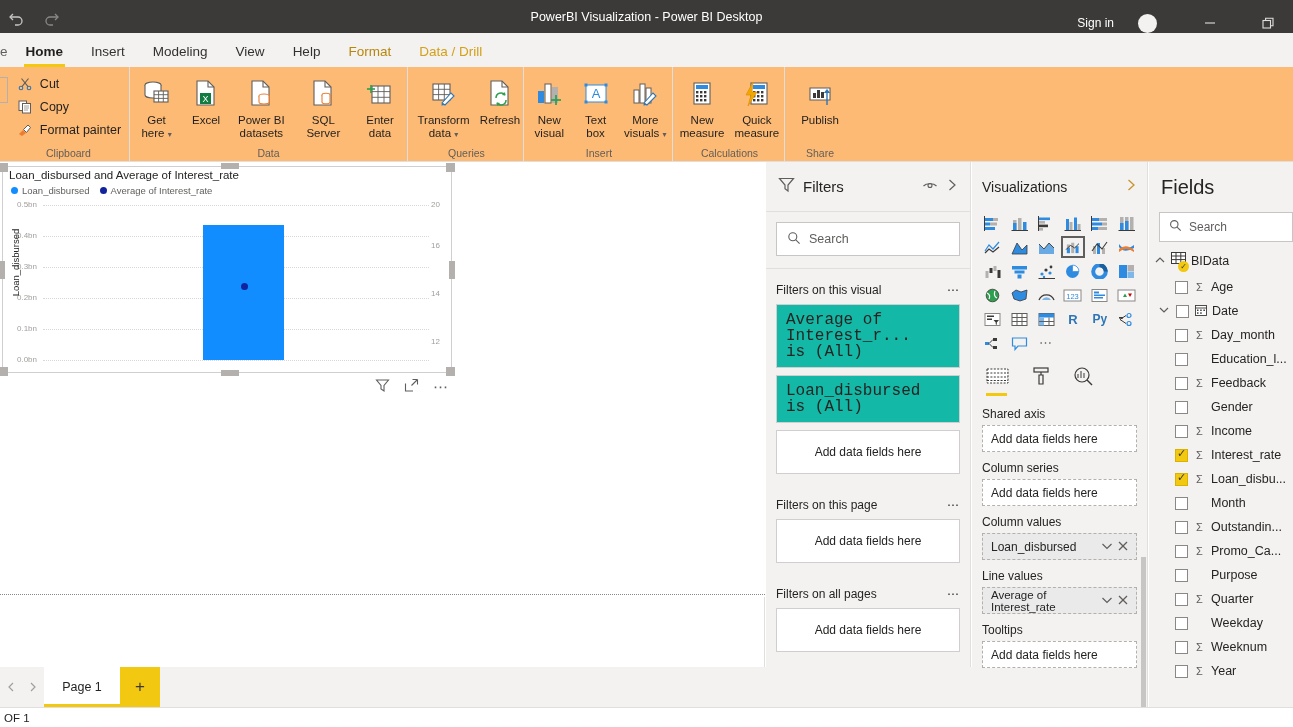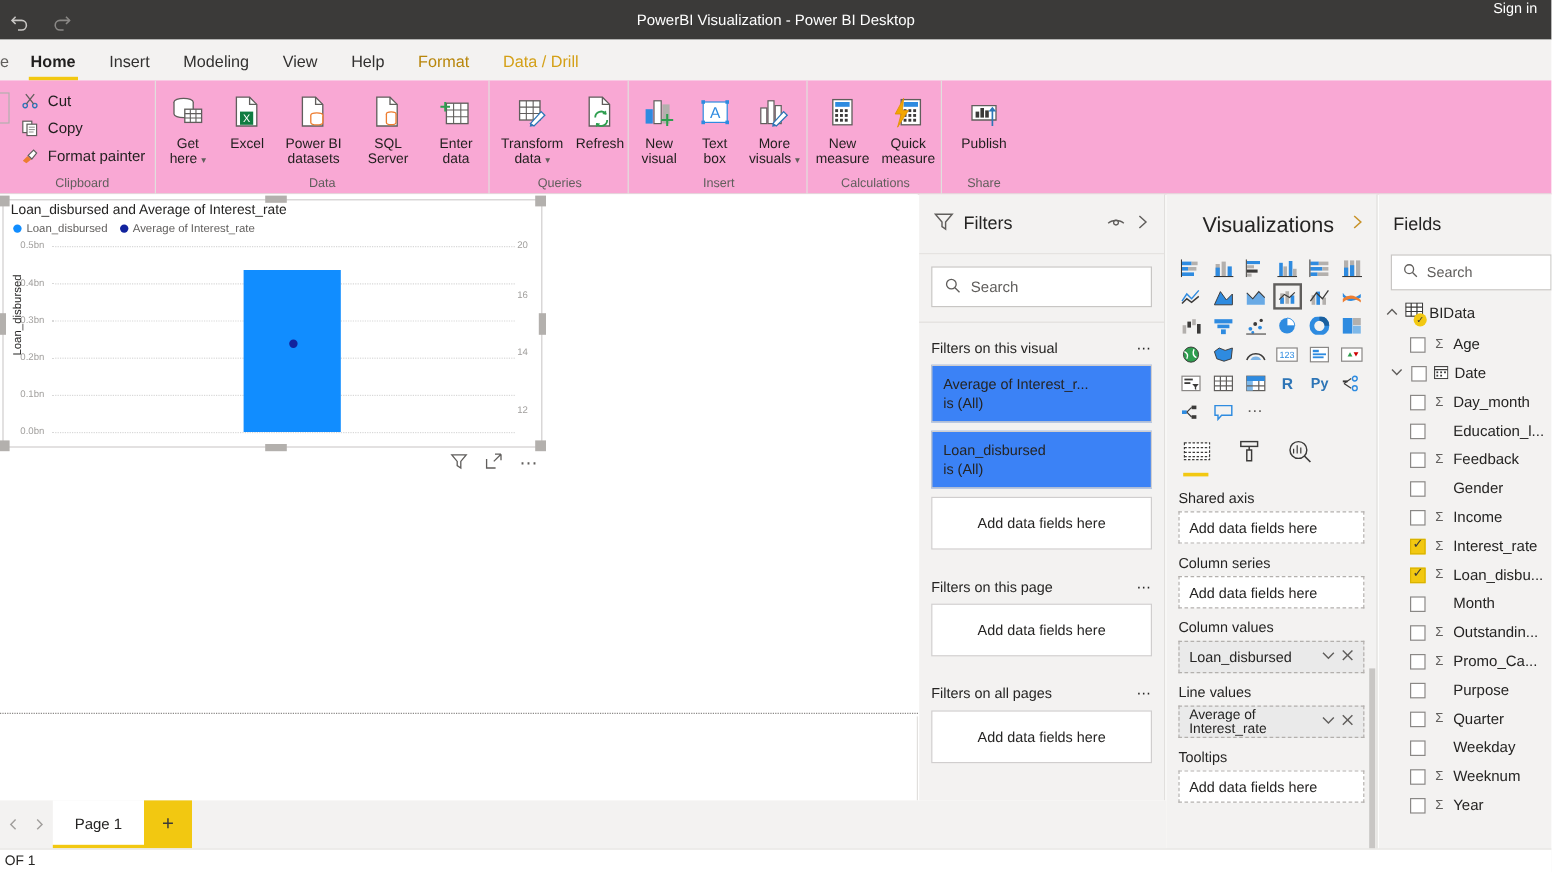--- a/index.html
+++ b/index.html
@@ -20,21 +20,21 @@
     width: 34px; height: 33px; display: flex; align-items: center; justify-content: center;
     color: #c8c6c4; font-size: 17px;
   }
   .tb-redo { color: #8a8886; }
   .tb-title {
     position: absolute; left: 0; width: 1293px; text-align: center;
     font-size: 12.5px; color: #ffffff; pointer-events: none;
   }
   .tb-right {
     position: absolute; right: 0; top: 0; height: 46px;
-    display: flex; align-items: center; gap: 16px; padding-right: 4px; flex-direction: column;
+    display: flex; align-items: center; gap: 16px; padding-right: 4px;
   }
   .tb-signin { font-size: 12px; color: #ffffff; padding: 0 8px; }
   .tb-avatar { width: 19px; height: 19px; border-radius: 50%; background: #f3f2f1; margin-right: 16px; }
   .tb-btn {
     width: 42px; height: 33px; display: flex; align-items: center; justify-content: center;
     color: #e1dfdd; font-size: 13px;
   }
 
   
   .ribbon-tabs {
@@ -51,21 +51,21 @@
   .rt.active:after {
     content: ''; position: absolute; left: 12px; right: 12px; bottom: 0px;
     height: 3px; background: #f2c811;
   }
   .rt.ctx { color: #b8860b; }
   .rt.ctx2 { color: #d4a017; }
 
   
   .ribbon {
     position: absolute; top: 67px; left: 0; width: 1293px; height: 95px;
-    background: #f9a8d4; border-bottom: 1px solid #e1dfdd;
+    background: #fdba74; border-bottom: 1px solid #e1dfdd;
   }
   .rgroup {
     position: absolute; top: 0; height: 95px;
     display: flex; flex-direction: column; align-items: center;
     border-right: 1px solid #e1dfdd;
   }
   .rgroup.nb { border-right: none; }
   .rgroup-items { flex: 1; display: flex; align-items: flex-start; padding-top: 4px; }
   .rgroup-label {
     font-size: 10.5px; color: #605e5c; height: 16px; line-height: 14px; width: 100%; text-align: center;
@@ -151,39 +151,39 @@
     height: 34px; border: 1px solid #c8c6c4; background: #ffffff;
     display: flex; align-items: center; gap: 8px; padding: 0 10px;
     font-size: 12.5px; color: #605e5c;
   }
   .fl-sec { padding: 14px 10px 0 10px; }
   .fl-sec-hd {
     display: flex; align-items: center; justify-content: space-between;
     font-size: 12px; color: #252423; margin-bottom: 7px;
   }
   .fl-card {
-    border: 1px solid #d0cece; background: #3b82f6; padding: 7px 9px;
-    margin-bottom: 7px; font-size: 12px; color: #252423; line-height: 16px;
+    border: 1px solid #d0cece; background: #14b8a6; padding: 7px 9px;
+    margin-bottom: 7px; font-size: 16px; color: #252423; line-height: 16px; font-family: Liberation Mono, monospace;
   }
   .fl-drop {
     border: 1px solid #d0cece; background: #ffffff; height: 44px;
     display: flex; align-items: center; justify-content: center;
     font-size: 12px; color: #252423; margin-bottom: 7px;
   }
 
   
   .viz {
     position: absolute; top: 162px; left: 972px; width: 176px; height: 727px;
     background: #f3f2f1; border-right: 1px solid #e1dfdd;
   }
   .viz-head {
     height: 50px; display: flex; align-items: center; padding: 0 10px;
     justify-content: space-between;
   }
-  .viz-title { font-size: 18px; color: #252423; margin-left: 20px; }
+  .viz-title { font-size: 14px; color: #252423; }
   .viz-grid {
     display: grid; grid-template-columns: repeat(6, 1fr);
     padding: 0 8px; gap: 2px;
   }
   .vcell {
     height: 22px; display: flex; align-items: center; justify-content: center;
     font-size: 11px;
   }
   .vcell.sel { border: 2px solid #605e5c; }
   .viz-tabs {
@@ -210,21 +210,21 @@
     position: absolute; right: 1px; top: 395px; width: 5px; height: 160px;
     background: #c8c6c4;
   }
 
   
   .fields {
     position: absolute; top: 162px; left: 1149px; width: 144px; height: 727px;
     background: #f3f2f1;
   }
   .f-head { height: 50px; display: flex; align-items: center; padding: 0 12px; }
-  .f-title { font-size: 15px; color: #252423; }
+  .f-title { font-size: 20px; color: #252423; }
   .f-searchwrap { padding: 0 0 0 10px; }
   .f-search {
     height: 30px; border: 1px solid #c8c6c4; background: #ffffff;
     display: flex; align-items: center; gap: 7px; padding: 0 9px;
     font-size: 12px; color: #605e5c;
   }
   .f-tablerow {
     display: flex; align-items: center; gap: 5px; padding: 10px 0 6px 6px;
     font-size: 12.5px; color: #252423;
   }

